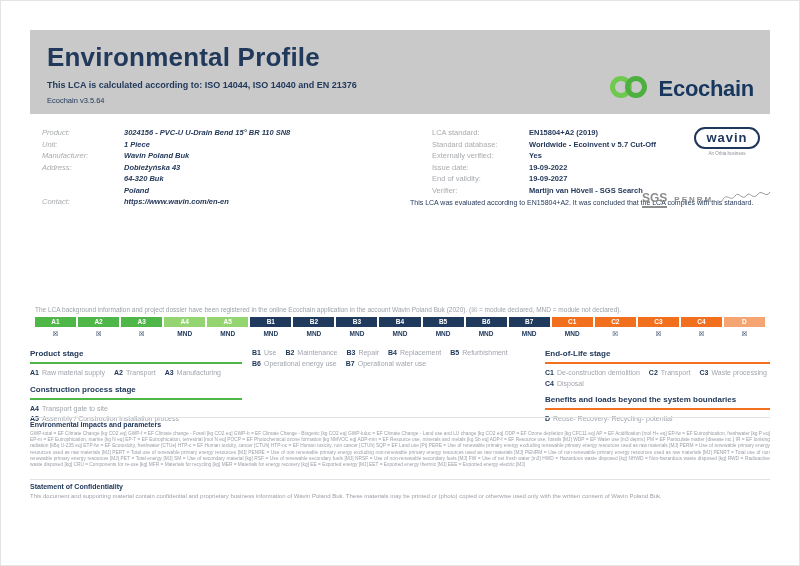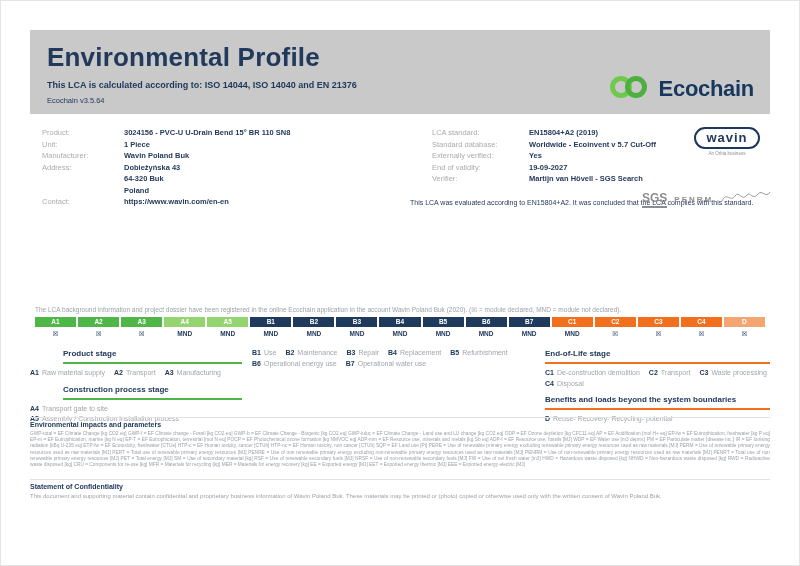--- a/index.html
+++ b/index.html
@@ -11,21 +11,21 @@
   
   .band { position:absolute; left:30px; top:30px; width:740px; height:84px;
     background:#C9C9C9; padding:12px 16px 0 17px; }
   .band h1 { font-size:26px; font-weight:600; letter-spacing:.2px; color:#21395B; }
   .band .sub { font-size:9px; margin-top:7px; font-weight:600; }
   .band .ver { font-size:7.5px; margin-top:6px; }
   .brand { position:absolute; right:16px; top:44px; display:flex; align-items:center; gap:8px; }
   .brand .word { font-size:22px; font-weight:700; color:#17375E; letter-spacing:-.3px; }
 
   
-  .info-left  { position:absolute; left:42px;  top:127px; width:350px; }
+  .info-left  { position:absolute; left:42px;  top:127px; width:350px;font-style:italic; }
   .info-right { position:absolute; left:432px; top:127px; width:300px; }
   .info-row { display:flex; font-size:7.5px; line-height:11.5px; }
   .info-label { color:#A8ABAE; flex:0 0 82px; }
   .info-right .info-label { flex:0 0 97px; }
   .info-value { color:#25395A; font-weight:700; white-space:pre-line; }
   .eval-note { position:absolute; left:410px; top:199px; width:360px;
     font-size:7px; color:#25395A; }
 
   
   .wavin-box { position:absolute; left:688px; top:127px; width:78px; text-align:center; }
@@ -49,21 +49,21 @@
   .g-green { background:#4FB748; } .g-lightgreen { background:#95D571; }
   .g-navy { background:#1F3A5C; } .g-orange { background:#F2701D; }
   .g-lightorange { background:#F5A571; }
 
   
   .leg-col1 { position:absolute; left:30px; top:349px; width:212px; }
   .leg-col2 { position:absolute; left:252px; top:349px; width:285px; }
   .leg-col3 { position:absolute; left:545px; top:349px; width:225px; }
   .leg-head { font-size:8px; font-weight:700; color:#21395B; padding-bottom:4px;
     border-bottom:2px solid; margin-bottom:5px; }
-  .ul-green { border-color:#4FB748;margin-left:33px; } .ul-navy { border-color:#1F3A5C; }
+  .ul-green { border-color:#4FB748; } .ul-navy { border-color:#1F3A5C; }
   .ul-orange { border-color:#F2701D; }
   .leg-row { font-size:7px; line-height:8.5px; margin-bottom:2px; }
   .leg-item { margin-right:9px; white-space:nowrap; }
   .leg-code { font-weight:700; color:#21395B; margin-right:3px; }
   .leg-lbl { color:#A0A5AC; }
   .leg-gap { margin-top:7px; }
 
   .rule { position:absolute; left:30px; width:740px; height:1px; background:#E2E2E2; }
   .rule1 { top:417px; } .rule2 { top:479px; }
 
@@ -133,20 +133,24 @@
       <div class="info-row">
         <div class="info-label">Standard database:</div>
         <div class="info-value">Worldwide - Ecoinvent v 5.7 Cut-Off</div>
       </div>
 
       <div class="info-row">
         <div class="info-label">Externally verified:</div>
         <div class="info-value">Yes</div>
       </div>
 
+      <div class="info-row">
+        <div class="info-label">Issue date:</div>
+        <div class="info-value">19-09-2022</div>
+      </div>
 
       <div class="info-row">
         <div class="info-label">End of validity:</div>
         <div class="info-value">19-09-2027</div>
       </div>
 
       <div class="info-row">
         <div class="info-label">Verifier:</div>
         <div class="info-value">Martijn van Hövell - SGS Search</div>
       </div>

